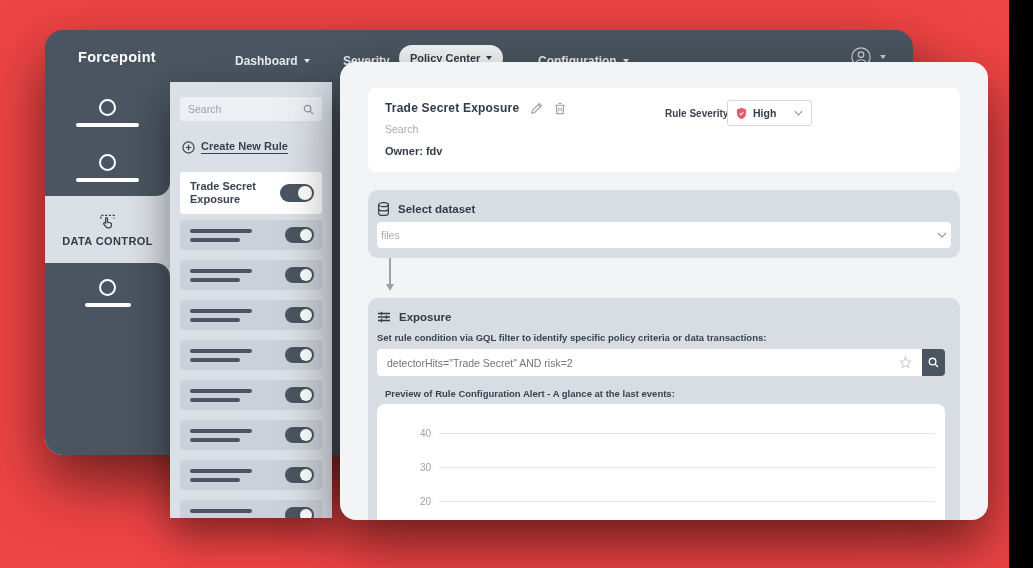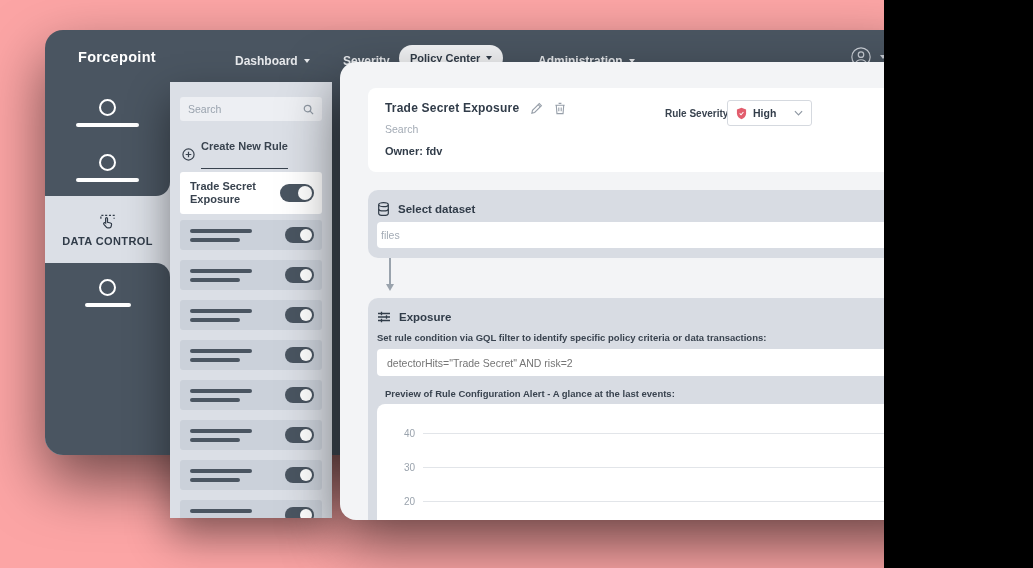--- a/index.html
+++ b/index.html
@@ -1,17 +1,17 @@
 <!DOCTYPE html>
 <html><head>
 <meta charset="utf-8">
 <style>
   * { margin:0; padding:0; box-sizing:border-box; }
   html,body { background:#000; }
-  .stage { position:relative; width:884px; height:568px; background:#fca5a5; overflow:hidden;
+  .stage { position:relative; width:1009px; height:568px; background:#ef4444; overflow:hidden;
            font-family:"Liberation Sans","DejaVu Sans",sans-serif; }
 
   
   .window { position:absolute; left:45px; top:30px; width:868px; height:425px;
             background:#4A5561; border-radius:18px; overflow:hidden;
             box-shadow:0 26px 60px rgba(0,0,0,.55); }
   .brand { position:absolute; left:33px; top:19px; color:#fff; font-size:14.5px; font-weight:700; letter-spacing:.3px; }
   .nav-item { position:absolute; top:24px; display:flex; align-items:center; gap:6px;
               color:#E9EBEE; font-size:12px; font-weight:600; cursor:default;margin-left:13px; }
   .nav-dashboard { left:177px; } .nav-analytics { left:285px; } .nav-admin { left:480px; }
@@ -38,21 +38,21 @@
   
   .rules-panel { position:absolute; left:170px; top:82px; width:162px; height:436px;
                  background:#DBDFE6; overflow:hidden; box-shadow:0 18px 40px rgba(0,0,0,.45); }
   .search-box { position:absolute; left:10px; top:15px; width:142px; height:24px; background:#EDEFF3;
                 border-radius:3px; display:flex; align-items:center; padding:0 8px; gap:6px; }
   .search-box input { flex:1; min-width:0; border:none; outline:none; background:transparent;
                       font:10.5px "Liberation Sans","DejaVu Sans",sans-serif; color:#5d6673; }
   .search-box input::placeholder { color:#9AA3AE; }
   .create-rule { position:absolute; left:12px; top:58px; display:flex; align-items:center; gap:6px;
                  color:#39434F; font-size:11px; font-weight:700; cursor:pointer; }
-  .create-rule span { border-bottom:1.3px solid #39434F; padding-bottom:16px; }
+  .create-rule span { border-bottom:1.3px solid #39434F; padding-bottom:1px; }
   .rule-card { position:absolute; left:10px; top:90px; width:142px; height:42px; background:#fff;
                border-radius:3px; display:flex; align-items:center; padding:0 8px 0 10px; }
   .rule-card-name { flex:1; font-size:11px; font-weight:700; color:#39434F; line-height:1.2; }
   .rule-rows { position:absolute; left:10px; top:138px; width:142px; }
   .rule-row { height:30px; background:#CBD1DA; border-radius:3px; margin-bottom:10px;
               display:flex; align-items:center; padding:0 8px 0 10px; }
   .ph { flex:1; } .ph-line { height:4px; background:#4A5561; border-radius:2px; }
   .l1 { width:62px; margin-bottom:5px; } .l2 { width:50px; }
   .toggle { position:relative; border-radius:999px; background:#4A5561; flex:none; }
   .toggle.lg { width:34px; height:18px; } .toggle.sm { width:29px; height:16px; }
@@ -93,21 +93,21 @@
   .query-row { position:absolute; left:9px; top:51px; height:27px; display:flex; }
   .query-input-wrap { width:545px; height:27px; background:#fff; border-radius:4px 0 0 4px;
                       display:flex; align-items:center; padding:0 10px; gap:8px; }
   .query-input-wrap input { flex:1; min-width:0; border:none; outline:none; background:transparent;
                             font:10.5px "Liberation Sans","DejaVu Sans",sans-serif; color:#9AA3AE; }
   .query-btn { width:23px; height:27px; background:#4A5561; border-radius:0 4px 4px 0;
                display:flex; align-items:center; justify-content:center; color:#fff; cursor:pointer; }
   .preview-label { position:absolute; left:9px; top:90px; font-size:9.5px; font-weight:700; color:#39434F;padding-left:8px; }
   .chart-card { position:absolute; left:9px; top:106px; width:568px; height:116px; background:#fff;
                 border-radius:8px 8px 0 0; padding-top:12px; }
-  .chart-row { display:flex; align-items:center; height:34px; padding-left:20px; }
+  .chart-row { display:flex; align-items:center; height:34px; padding-left:36px; }
   .tick { width:18px; text-align:right; font-size:10px; color:#9AA3AD; margin-right:8px; }
   .gridline { flex:1; height:1px; background:#E2E5E9; margin-right:10px; }
 </style>
 </head>
 <body>
 
 <div class="stage">
 
   <div class="window">
     <div class="brand">Forcepoint</div>
@@ -117,21 +117,21 @@
       <span class="caret"></span>
     </div>
     <div class="nav-item nav-analytics">
       <span>Severity</span>
     </div>
     <div class="nav-pill">
       <span>Policy Center</span>
       <span class="caret"></span>
     </div>
     <div class="nav-item nav-admin">
-      <span>Administration</span>
+      <span>Configuration</span>
       <span class="caret"></span>
     </div>
     <div class="user">
       <svg width="22" height="22" viewBox="0 0 24 24" fill="none" stroke="#C9CED5" stroke-width="1.3">
           <circle cx="12" cy="12" r="10"></circle>
           <circle cx="12" cy="9.5" r="3"></circle>
           <path d="M5.5 19.5c1.3-3 3.8-4.5 6.5-4.5s5.2 1.5 6.5 4.5"></path>
         </svg>
       <span class="caret"></span>
     </div>

